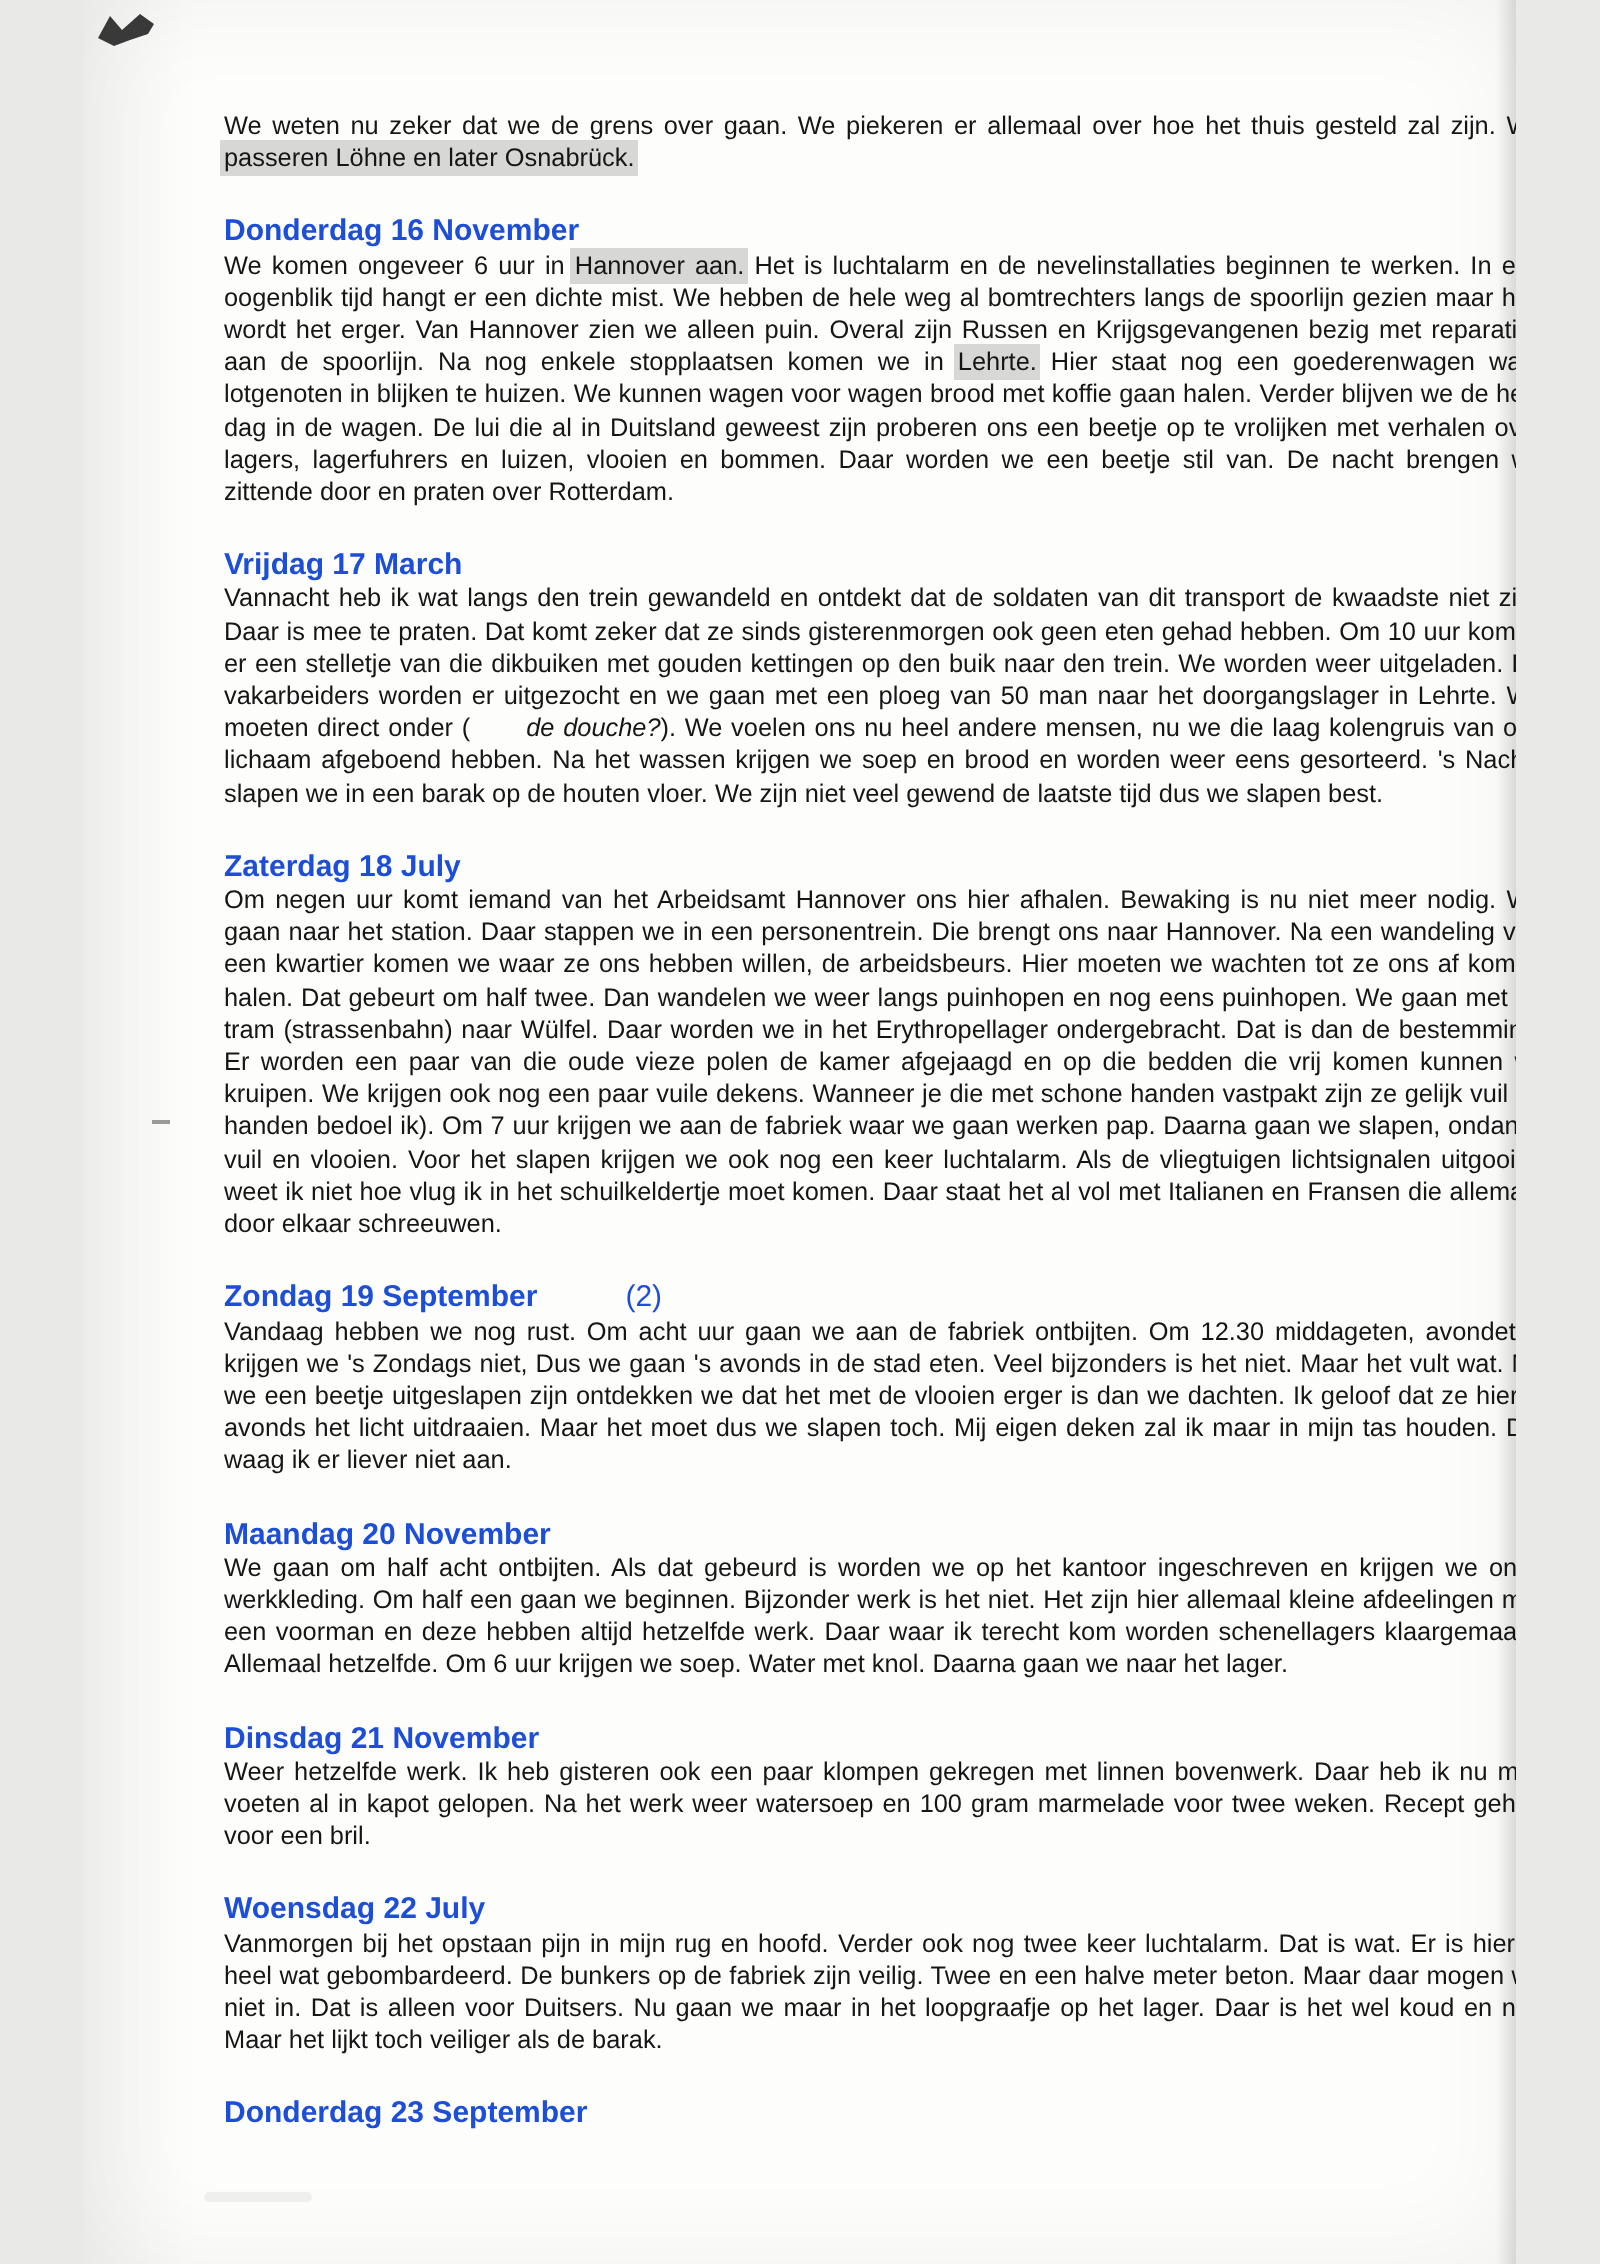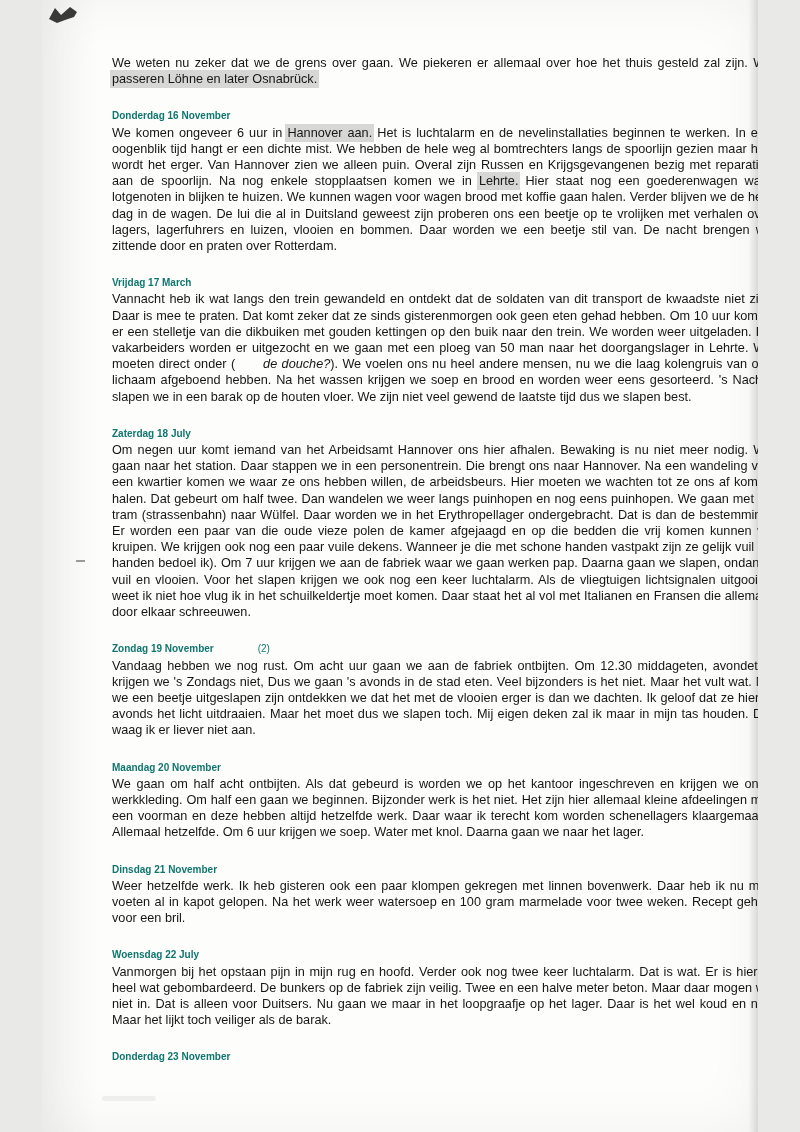--- a/index.html
+++ b/index.html
@@ -63,24 +63,24 @@
     width: 660px;
     color: #161616;
     font-size: 12.7px;
     line-height: 16.2px;
     text-align: justify;
   }
   p.para { margin: 0; }
   section.entry { margin-top: 21px; }
   h2.heading {
     margin: 0;
-    font-size: 10px;
+    font-size: 15px;
     line-height: 16.2px;
     font-weight: bold;
-    color: #0f766e;
+    color: #1d4ed8;
   }
   .heading-note {
     font-weight: normal;
     margin-left: 44px;
   }
   .hl {
     background: #d7d7d6;
     box-shadow: 0 0 0 2px #d7d7d6;
   }
   .it { font-style: italic; padding-left: 28px; }
@@ -111,37 +111,37 @@
       <h2 class="heading">Vrijdag 17 March</h2>
       <p class="para"><span>Vannacht heb ik wat langs den trein gewandeld en ontdekt dat de soldaten van dit transport de kwaadste niet zijn. Daar is mee te praten. Dat komt zeker dat ze sinds gisterenmorgen ook geen eten gehad hebben. Om 10 uur komen er een stelletje van die dikbuiken met gouden kettingen op den buik naar den trein. We worden weer uitgeladen. De vakarbeiders worden er uitgezocht en we gaan met een ploeg van 50 man naar het doorgangslager in Lehrte. We moeten direct onder (</span><em class="it">de douche?</em><span>). We voelen ons nu heel andere mensen, nu we die laag kolengruis van ons lichaam afgeboend hebben. Na het wassen krijgen we soep en brood en worden weer eens gesorteerd. 's Nachts slapen we in een barak op de houten vloer. We zijn niet veel gewend de laatste tijd dus we slapen best.</span></p>
     </section>
 
     <section class="entry">
       <h2 class="heading">Zaterdag 18 July</h2>
       <p class="para"><span>Om negen uur komt iemand van het Arbeidsamt Hannover ons hier afhalen. Bewaking is nu niet meer nodig. We gaan naar het station. Daar stappen we in een personentrein. Die brengt ons naar Hannover. Na een wandeling van een kwartier komen we waar ze ons hebben willen, de arbeidsbeurs. Hier moeten we wachten tot ze ons af komen halen. Dat gebeurt om half twee. Dan wandelen we weer langs puinhopen en nog eens puinhopen. We gaan met de tram (strassenbahn) naar Wülfel. Daar worden we in het Erythropellager ondergebracht. Dat is dan de bestemming. Er worden een paar van die oude vieze polen de kamer afgejaagd en op die bedden die vrij komen kunnen wij kruipen. We krijgen ook nog een paar vuile dekens. Wanneer je die met schone handen vastpakt zijn ze gelijk vuil (je handen bedoel ik). Om 7 uur krijgen we aan de fabriek waar we gaan werken pap. Daarna gaan we slapen, ondanks vuil en vlooien. Voor het slapen krijgen we ook nog een keer luchtalarm. Als de vliegtuigen lichtsignalen uitgooien weet ik niet hoe vlug ik in het schuilkeldertje moet komen. Daar staat het al vol met Italianen en Fransen die allemaal door elkaar schreeuwen.</span></p>
     </section>
 
     <section class="entry">
-      <h2 class="heading"><span>Zondag 19 November</span><span class="heading-note">(2)</span></h2>
+      <h2 class="heading"><span>Zondag 19 September</span><span class="heading-note">(2)</span></h2>
       <p class="para"><span>Vandaag hebben we nog rust. Om acht uur gaan we aan de fabriek ontbijten. Om 12.30 middageten, avondeten krijgen we 's Zondags niet, Dus we gaan 's avonds in de stad eten. Veel bijzonders is het niet. Maar het vult wat. Nu we een beetje uitgeslapen zijn ontdekken we dat het met de vlooien erger is dan we dachten. Ik geloof dat ze hier 's avonds het licht uitdraaien. Maar het moet dus we slapen toch. Mij eigen deken zal ik maar in mijn tas houden. Die waag ik er liever niet aan.</span></p>
     </section>
 
     <section class="entry">
       <h2 class="heading">Maandag 20 November</h2>
       <p class="para"><span>We gaan om half acht ontbijten. Als dat gebeurd is worden we op het kantoor ingeschreven en krijgen we onze werkkleding. Om half een gaan we beginnen. Bijzonder werk is het niet. Het zijn hier allemaal kleine afdeelingen met een voorman en deze hebben altijd hetzelfde werk. Daar waar ik terecht kom worden schenellagers klaargemaakt. Allemaal hetzelfde. Om 6 uur krijgen we soep. Water met knol. Daarna gaan we naar het lager.</span></p>
     </section>
 
     <section class="entry">
       <h2 class="heading">Dinsdag 21 November</h2>
       <p class="para"><span>Weer hetzelfde werk. Ik heb gisteren ook een paar klompen gekregen met linnen bovenwerk. Daar heb ik nu mijn voeten al in kapot gelopen. Na het werk weer watersoep en 100 gram marmelade voor twee weken. Recept gehad voor een bril.</span></p>
     </section>
 
     <section class="entry">
       <h2 class="heading">Woensdag 22 July</h2>
       <p class="para"><span>Vanmorgen bij het opstaan pijn in mijn rug en hoofd. Verder ook nog twee keer luchtalarm. Dat is wat. Er is hier al heel wat gebombardeerd. De bunkers op de fabriek zijn veilig. Twee en een halve meter beton. Maar daar mogen we niet in. Dat is alleen voor Duitsers. Nu gaan we maar in het loopgraafje op het lager. Daar is het wel koud en nat. Maar het lijkt toch veiliger als de barak.</span></p>
     </section>
 
     <section class="entry">
-      <h2 class="heading">Donderdag 23 November</h2>
+      <h2 class="heading">Donderdag 23 September</h2>
     </section>
 
   </div>
 </div>
 
 </body></html>

